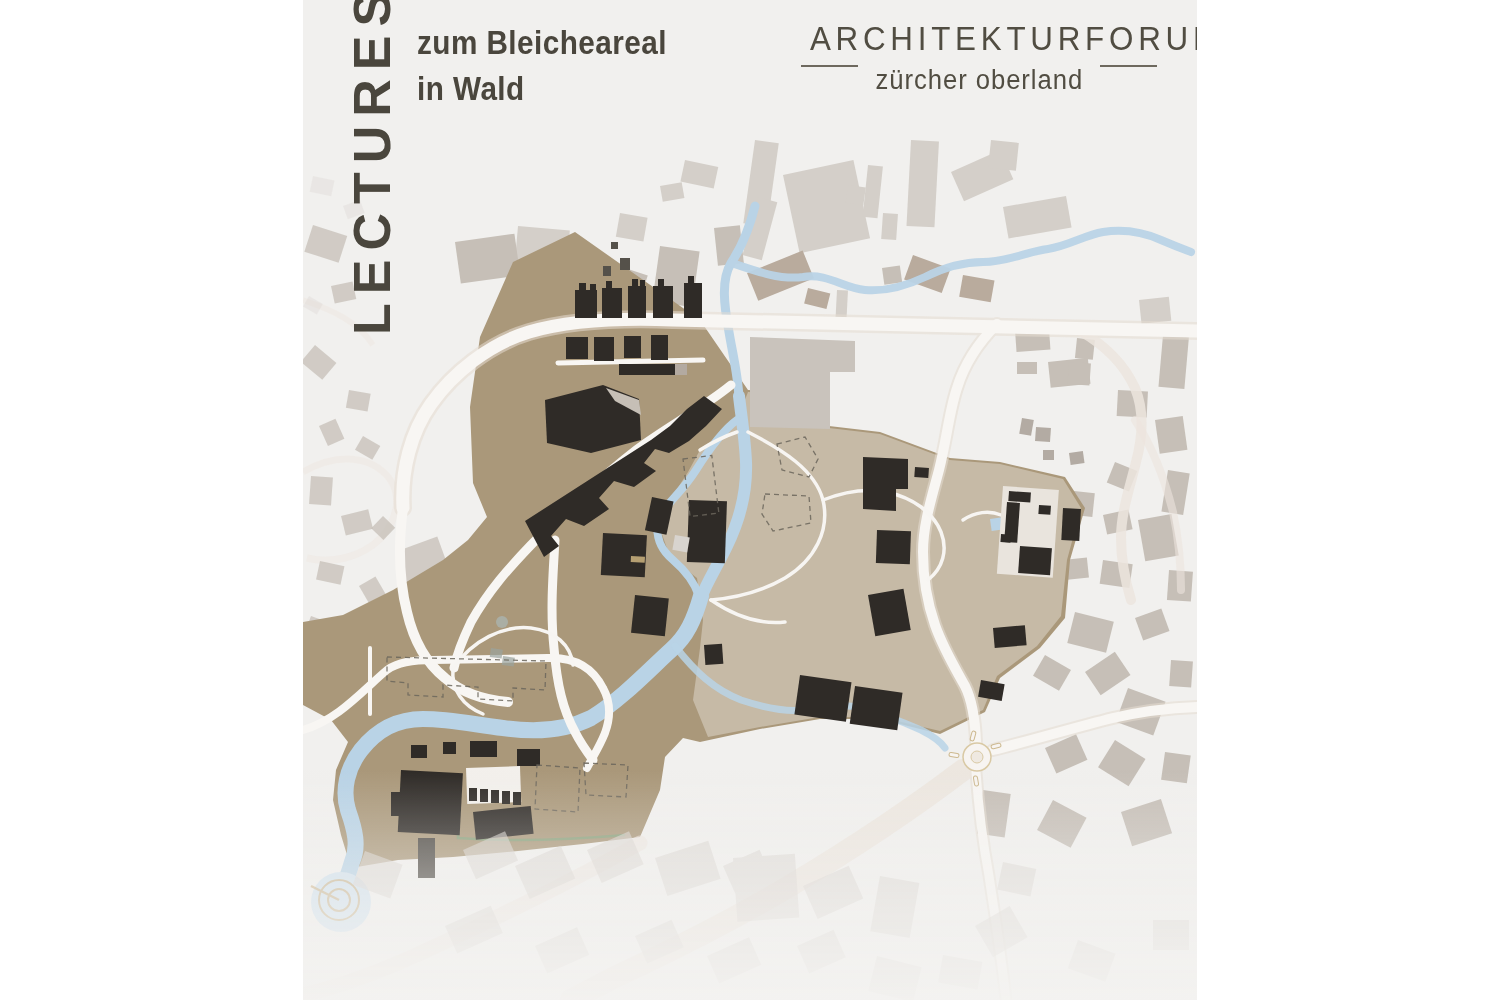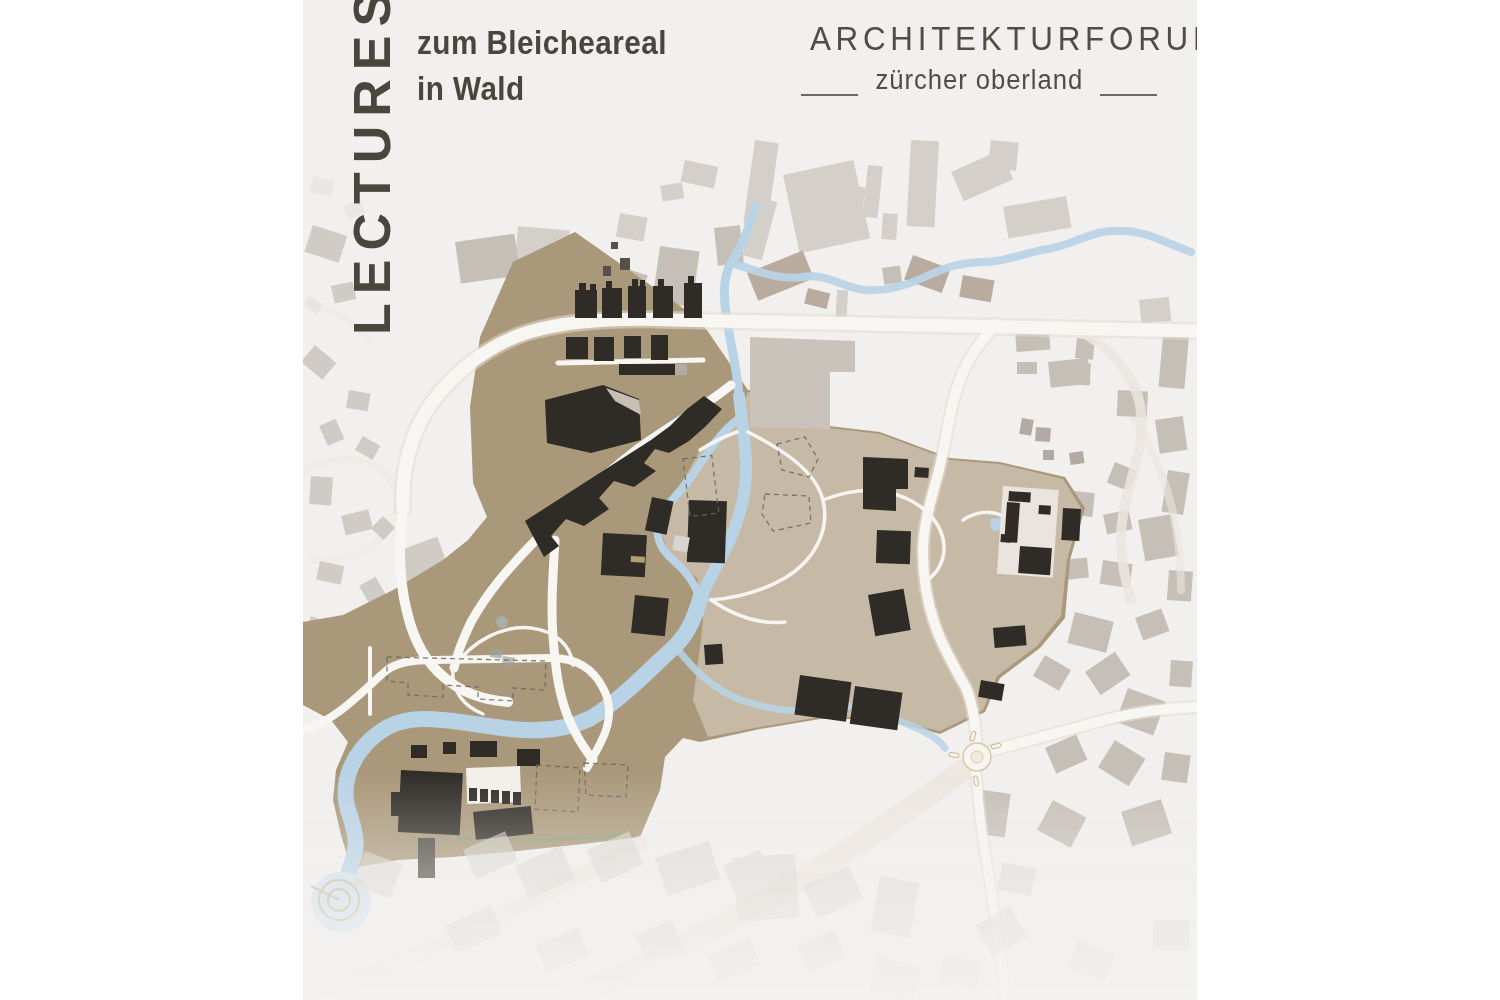--- a/index.html
+++ b/index.html
@@ -8,21 +8,21 @@
   .poster{position:absolute;left:303px;top:0;width:894px;height:1000px;background:#f1f0ee;overflow:hidden;}
   .map{position:absolute;left:0;top:0;width:894px;height:1000px;}
   .title-v{position:absolute;left:-101px;top:133px;width:340px;height:64px;line-height:64px;
            text-align:center;font-size:52px;font-weight:700;letter-spacing:9px;color:#4a463d;
            transform:rotate(-90deg) scaleY(1.0);transform-origin:center center;white-space:nowrap;}
   .subtitle{position:absolute;left:114px;top:20px;color:#4a463d;font-size:33px;font-weight:700;
             line-height:1.38;letter-spacing:0.5px;transform:scaleX(0.9);transform-origin:left top;white-space:nowrap;}
   .logo{position:absolute;left:498px;top:20px;width:356px;color:#514d42;}
   .logo-top{font-size:33px;font-weight:400;letter-spacing:5px;text-align:center;white-space:nowrap;
             transform:scaleX(0.95);transform-origin:center top;}
-  .logo-bottom{display:flex;align-items:flex-end;margin-top:7px;}
+  .logo-bottom{display:flex;align-items:flex-start;margin-top:7px;}
   .logo-bottom .rule{flex:1;border-top:2px solid #6e695e;height:0;}
   .logo-sub-text{font-size:27px;font-weight:400;letter-spacing:1px;margin:0 12px;white-space:nowrap;
                  transform:scaleX(0.95);}
 </style>
 </head>
 <body>
 
 <div class="page">
   <div class="poster">
 

